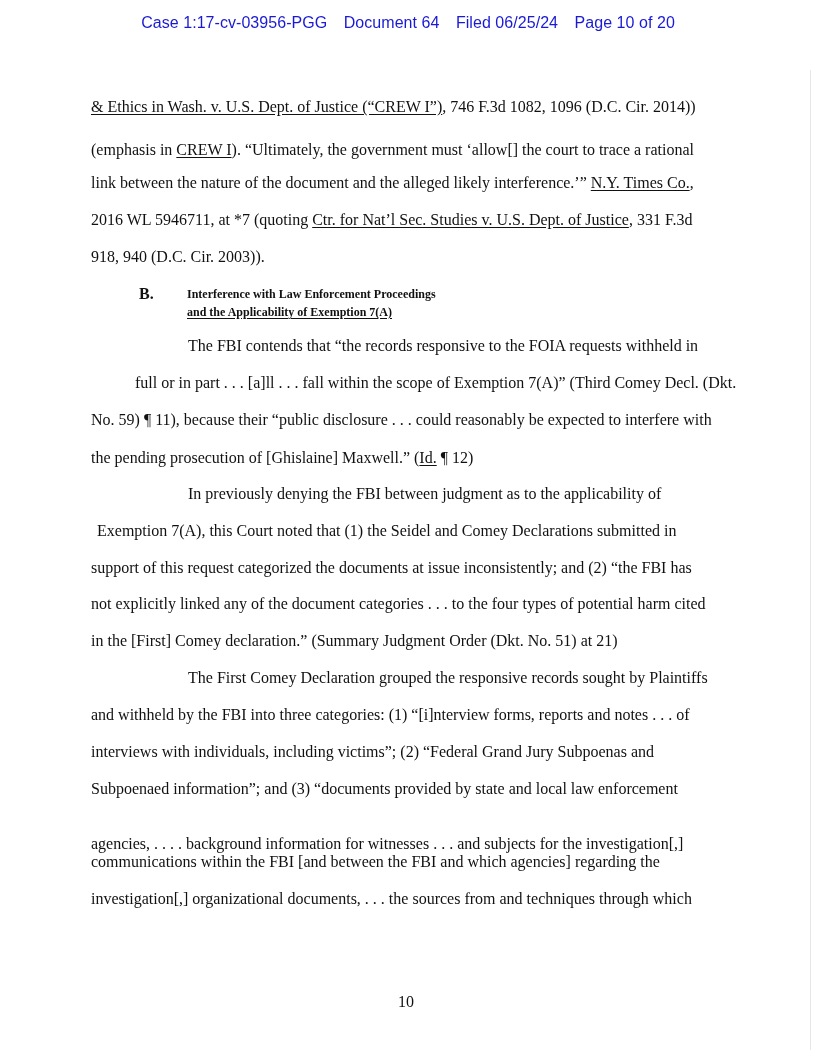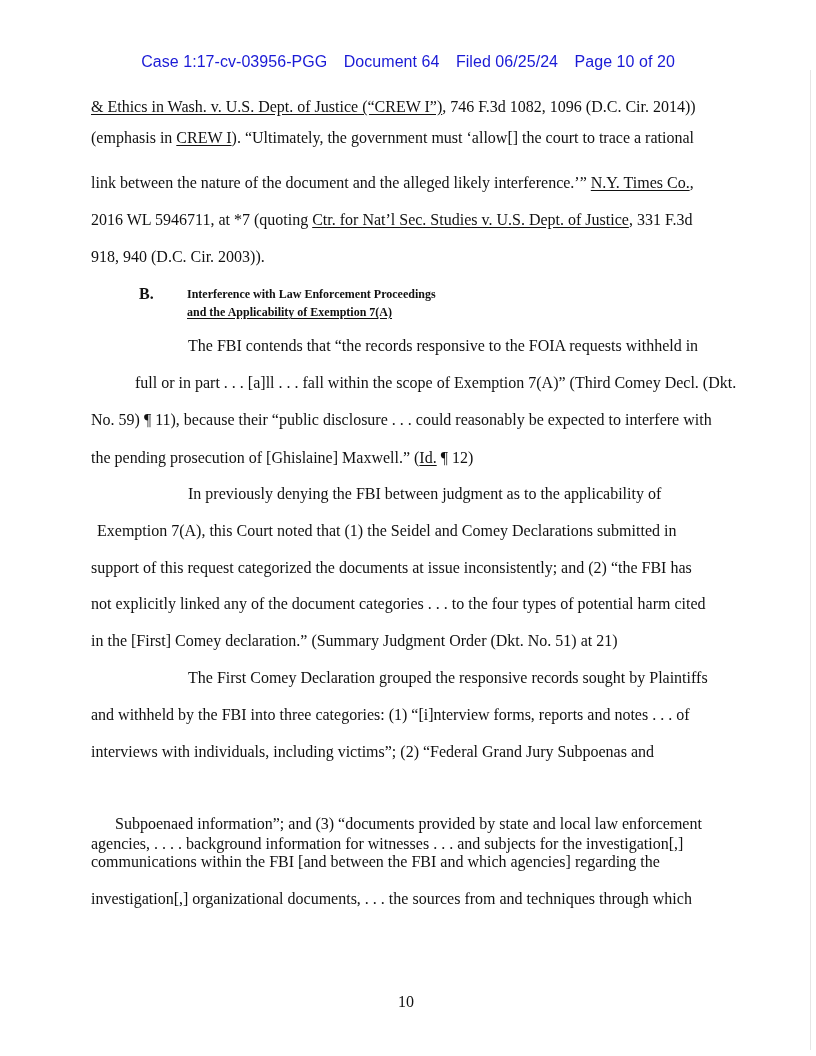--- a/index.html
+++ b/index.html
@@ -27,21 +27,20 @@
       position: absolute;
       top: 14px;
       left: 0;
       width: 816px;
       text-align: center;
       font-family: "Liberation Sans", "DejaVu Sans", sans-serif;
       font-size: 16px;
       color: #1a1ad6;
       white-space: pre;
       letter-spacing: 0.05px;
-      margin-top: 39px;
     }
     .header span { margin: 0 6px; }
     .line {
       position: absolute;
       left: 91px;
       font-size: 16px;
       white-space: nowrap;
       line-height: 20px;
     }
     .indent { left: 188px; }
@@ -71,21 +70,21 @@
     }
   </style>
 </head>
 <body>
 
 <div class="page-edge"></div>
 
 <div class="header"><span>Case 1:17-cv-03956-PGG</span> <span>Document 64</span> <span>Filed 06/25/24</span> <span>Page 10 of 20</span></div>
 
 <div class="line" style="top:97px;"><u>&amp; Ethics in Wash. v. U.S. Dept. of Justice (“CREW I”)</u><span>, 746 F.3d 1082, 1096 (D.C. Cir. 2014))</span></div>
-<div class="line" style="top:128px;"><span>(emphasis in </span><u>CREW I</u><span>).  “Ultimately, the government must ‘allow[] the court to trace a rational</span></div>
+<div class="line" style="top:140px;"><span>(emphasis in </span><u>CREW I</u><span>).  “Ultimately, the government must ‘allow[] the court to trace a rational</span></div>
 <div class="line" style="top:173px;"><span>link between the nature of the document and the alleged likely interference.’”  </span><u>N.Y. Times Co.</u><span>,</span></div>
 <div class="line" style="top:210px;"><span>2016 WL 5946711, at *7 (quoting </span><u>Ctr. for Nat’l Sec. Studies v. U.S. Dept. of Justice</u><span>, 331 F.3d</span></div>
 <div class="line" style="top:247px;">918, 940 (D.C. Cir. 2003)).</div>
 
 <div class="heading-letter">B.</div>
 <div class="heading-text">
   <div>Interference with Law Enforcement Proceedings</div>
   <div><u>and the Applicability of Exemption 7(A)</u></div>
 </div>
 
@@ -96,18 +95,18 @@
 
 <div class="line indent" style="top:484px;">In previously denying the FBI between judgment as to the applicability of</div>
 <div class="line" style="top:521px;margin-left:6px;">Exemption 7(A), this Court noted that (1) the Seidel and Comey Declarations submitted in</div>
 <div class="line" style="top:558px;">support of this request categorized the documents at issue inconsistently; and (2) “the FBI has</div>
 <div class="line" style="top:594px;">not explicitly linked any of the document categories . . . to the four types of potential harm cited</div>
 <div class="line" style="top:631px;">in the [First] Comey declaration.”  (Summary Judgment Order (Dkt. No. 51) at 21)</div>
 
 <div class="line indent" style="top:668px;">The First Comey Declaration grouped the responsive records sought by Plaintiffs</div>
 <div class="line" style="top:705px;">and withheld by the FBI into three categories:  (1) “[i]nterview forms, reports and notes . . . of</div>
 <div class="line" style="top:742px;">interviews with individuals, including victims”; (2) “Federal Grand Jury Subpoenas and</div>
-<div class="line" style="top:814px;margin-left:24px;">Subpoenaed information”; and (3) “documents provided by state and local law enforcement</div>
+<div class="line" style="top:779px;">Subpoenaed information”; and (3) “documents provided by state and local law enforcement</div>
 <div class="line" style="top:815px;margin-top:19px;">agencies, . . . . background information for witnesses . . . and subjects for the investigation[,]</div>
 <div class="line" style="top:852px;">communications within the FBI [and between the FBI and which agencies] regarding the</div>
 <div class="line" style="top:889px;">investigation[,] organizational documents, . . . the sources from and techniques through which</div>
 
 <div class="page-number">10</div>
 
 </body></html>

